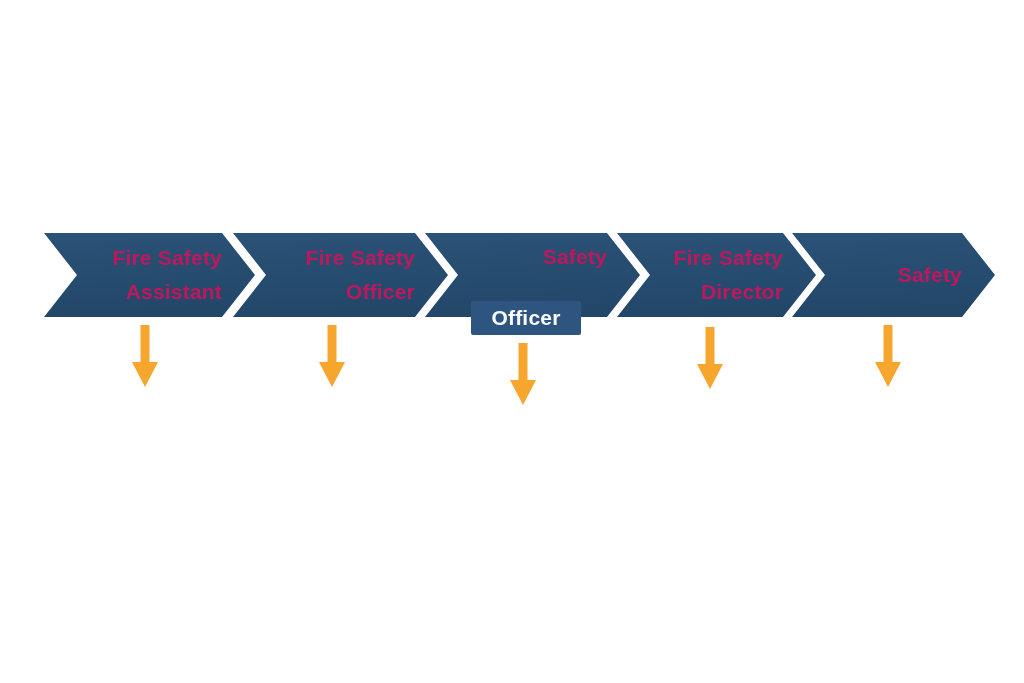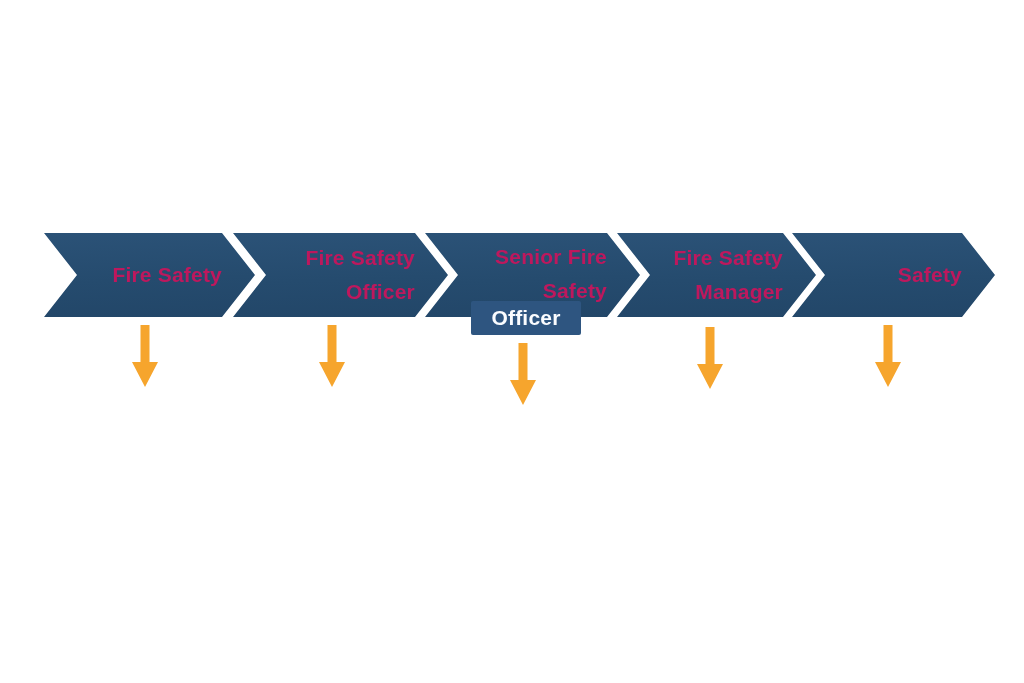--- a/index.html
+++ b/index.html
@@ -74,47 +74,47 @@
 </style>
 </head>
 <body>
 
 <div class="canvas">
 
   <div class="chev" style="left:44px;width:211px">
     <div class="chev-shape"></div>
     <div class="chev-label">
       <div class="chev-line">Fire Safety</div>
+      <div class="chev-line">Assistant</div>
     </div>
   </div>
 
   <div class="chev" style="left:233px;width:215px">
     <div class="chev-shape"></div>
     <div class="chev-label">
       <div class="chev-line">Fire Safety</div>
       <div class="chev-line">Officer</div>
     </div>
   </div>
 
   <div class="chev" style="left:425px;width:215px">
     <div class="chev-shape"></div>
     <div class="chev-label label-top">
-      <div class="chev-line">Senior Fire</div>
       <div class="chev-line">Safety</div>
     </div>
     <div class="overflow-chip" style="left:46px;top:68px;width:110px;height:34px">
       <div class="chev-line">Officer</div>
     </div>
   </div>
 
   <div class="chev" style="left:617px;width:199px">
     <div class="chev-shape"></div>
     <div class="chev-label">
       <div class="chev-line">Fire Safety</div>
-      <div class="chev-line">Manager</div>
+      <div class="chev-line">Director</div>
     </div>
   </div>
 
   <div class="chev" style="left:792px;width:203px">
     <div class="chev-shape"></div>
     <div class="chev-label">
       <div class="chev-line">Safety</div>
     </div>
   </div>
 

